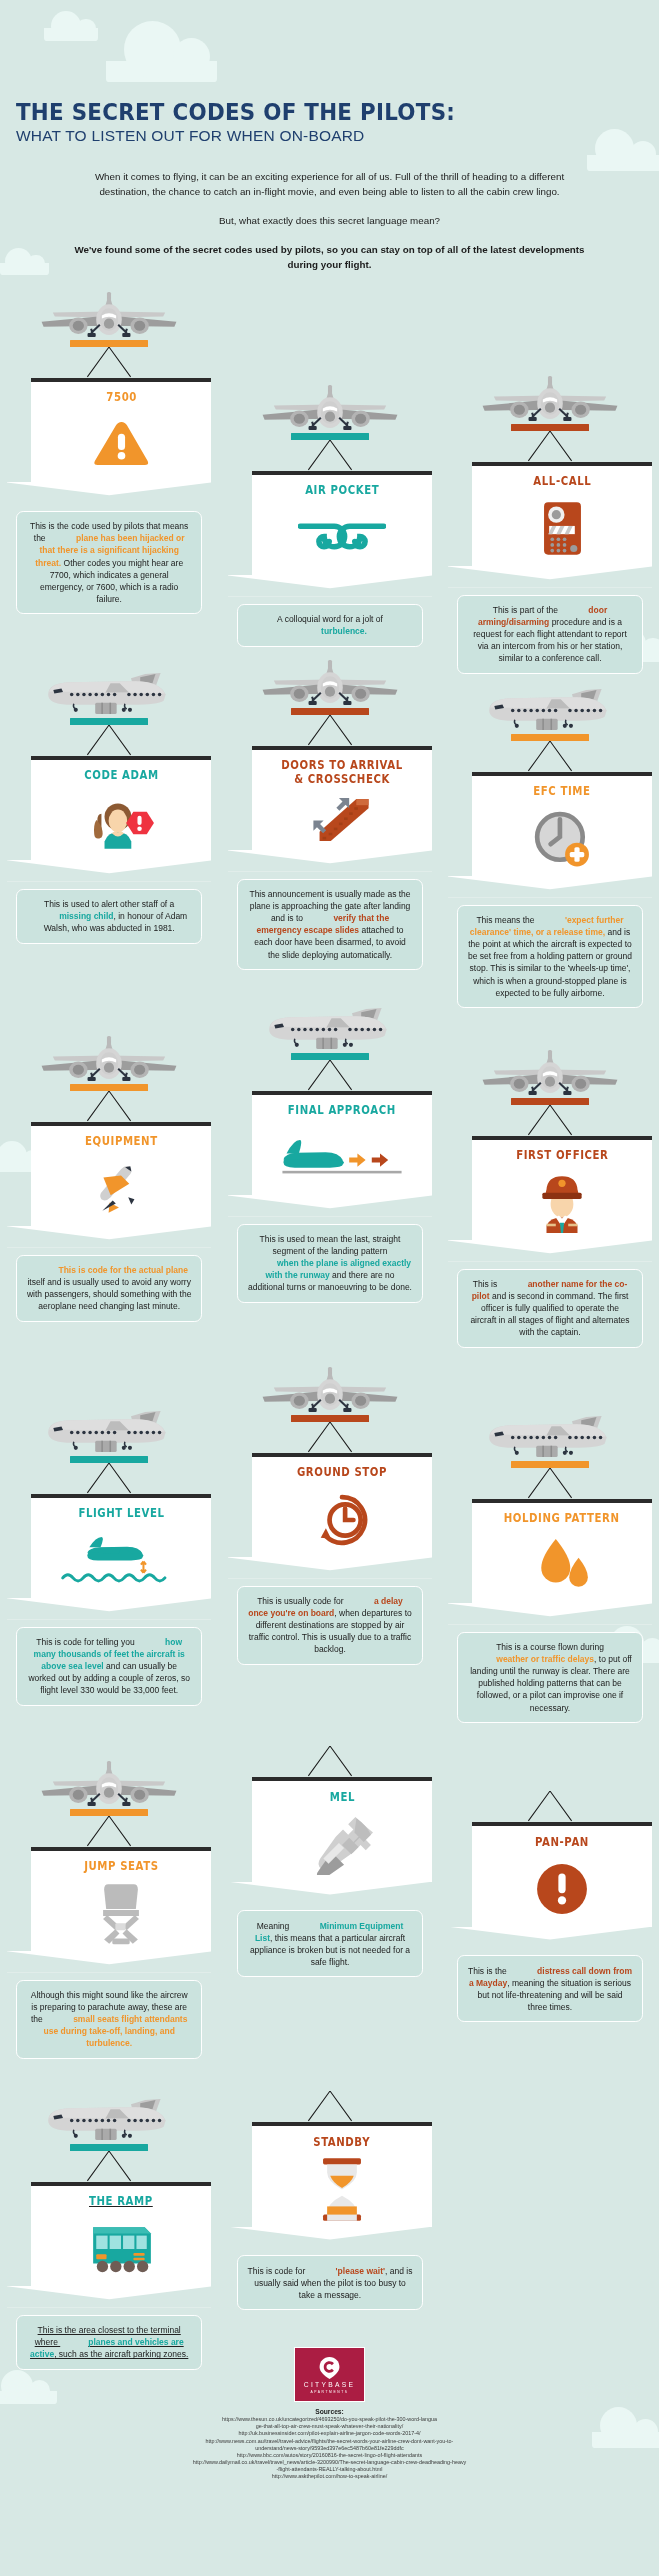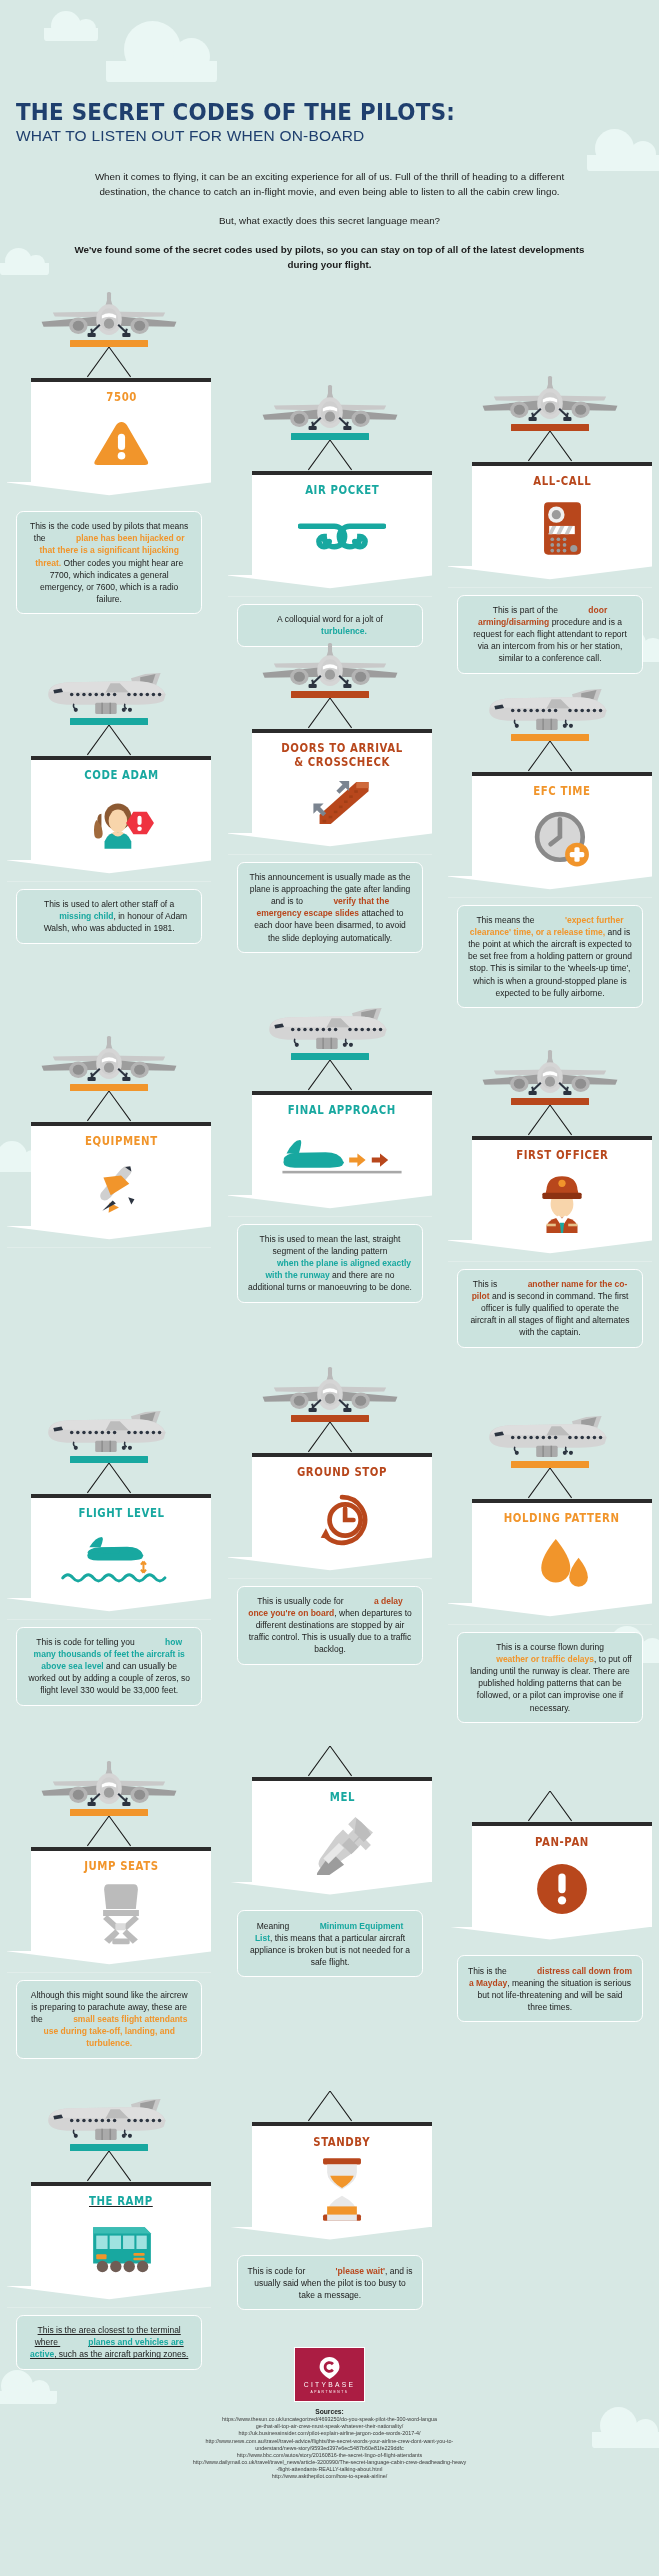--- a/index.html
+++ b/index.html
@@ -383,21 +383,21 @@
         <path d="M92 30 h26 l14 22 l-14 22 H92 L78 52Z" fill="#ef3340"></path>
         <rect x="100" y="38" width="8" height="18" rx="4" fill="#fff"></rect>
         <circle cx="104" cy="63" r="4.4" fill="#fff"></circle>
               </svg>
             </div>
       </div>
     </div>
     <div class="screen-notch"></div>
     <div class="caption">This is used to alert other staff of a <b style="color:#18a8a0">missing child</b>, in honour of Adam Walsh, who was abducted in 1981.</div>
   </div>
-      <div class="card" style="left: 228px; top: 355px;">
+      <div class="card" style="left: 228px; top: 372px;">
     <div class="plane-wrap">
           <svg width="144" height="47" viewBox="0 0 280 92">
     <rect x="136" y="2" width="8" height="40" rx="3" fill="#b9b9b9"></rect>
     <path d="M140 6 L152 44 L128 44 Z" fill="#b9b9b9"></path>
     <path d="M140 40 L250 42 L246 50 L140 52 Z" fill="#c9c9c9"></path>
     <path d="M140 40 L30 42 L34 50 L140 52 Z" fill="#c9c9c9"></path>
     <path d="M140 48 L272 60 L268 70 L140 68 Z" fill="#9d9d9d"></path>
     <path d="M140 48 L8 60 L12 70 L140 68 Z" fill="#9d9d9d"></path>
     <ellipse cx="140" cy="56" rx="25" ry="30" fill="#d5d5d5"></ellipse>
     <ellipse cx="140" cy="56" rx="18" ry="22" fill="#cfcfcf"></ellipse>
@@ -541,20 +541,21 @@
         <path d="M24 30 l34 -4 l16 16 l-36 22Z" fill="#f1952b"></path>
         <path d="M36 78 l-2 20 l20 -10Z" fill="#f1952b"></path>
         <path d="M66 10 l10 -2 l2 10Z" fill="#2c3440"></path>
         <path d="M72 68 l12 4 l-6 10Z" fill="#2c3440"></path>
         <path d="M22 94 l20 -20 l6 6Z" fill="#2c3440"></path>
               </svg>
             </div>
       </div>
     </div>
     <div class="screen-notch"></div>
+    <div class="caption"><b style="color:#f1952b">This is code for the actual plane</b> itself and is usually used to avoid any worry with passengers, should something with the aeroplane need changing last minute.</div>
   </div>
       <div class="card" style="left: 228px; top: 717px;">
     <div class="plane-wrap">
           <svg width="139" height="47" viewBox="0 0 270 92">
     <path d="M178 18 L206 10 L236 8 L222 46 L186 46 Z" fill="#c8c8c8"></path>
     <path d="M196 16 L226 10 L216 40 L196 40 Z" fill="#9d9d9d"></path>
     <path d="M16 50 q0 -22 40 -24 l130 -2 q48 0 60 26 l-4 12 q-12 8 -60 8 L52 70 Q16 68 16 50 Z" fill="#d4d4d4"></path>
     <path d="M18 44 q6 -16 38 -18 l130 -2 q46 0 58 24 Z" fill="#dedede"></path>
     <path d="M128 46 L174 46 L156 28 L138 28 Z" fill="#bcbcbc"></path>
     <path d="M26 41 l16 -3 l3 7 l-17 3 Z" fill="#2c3440"></path>

